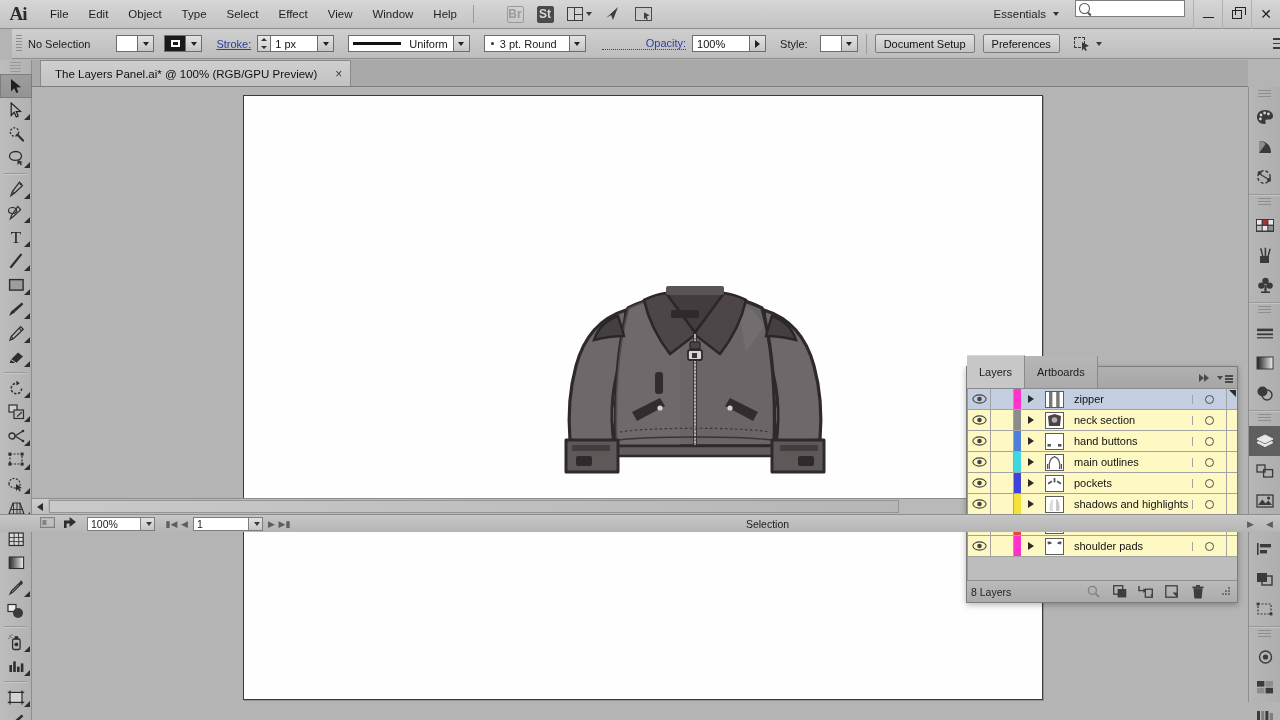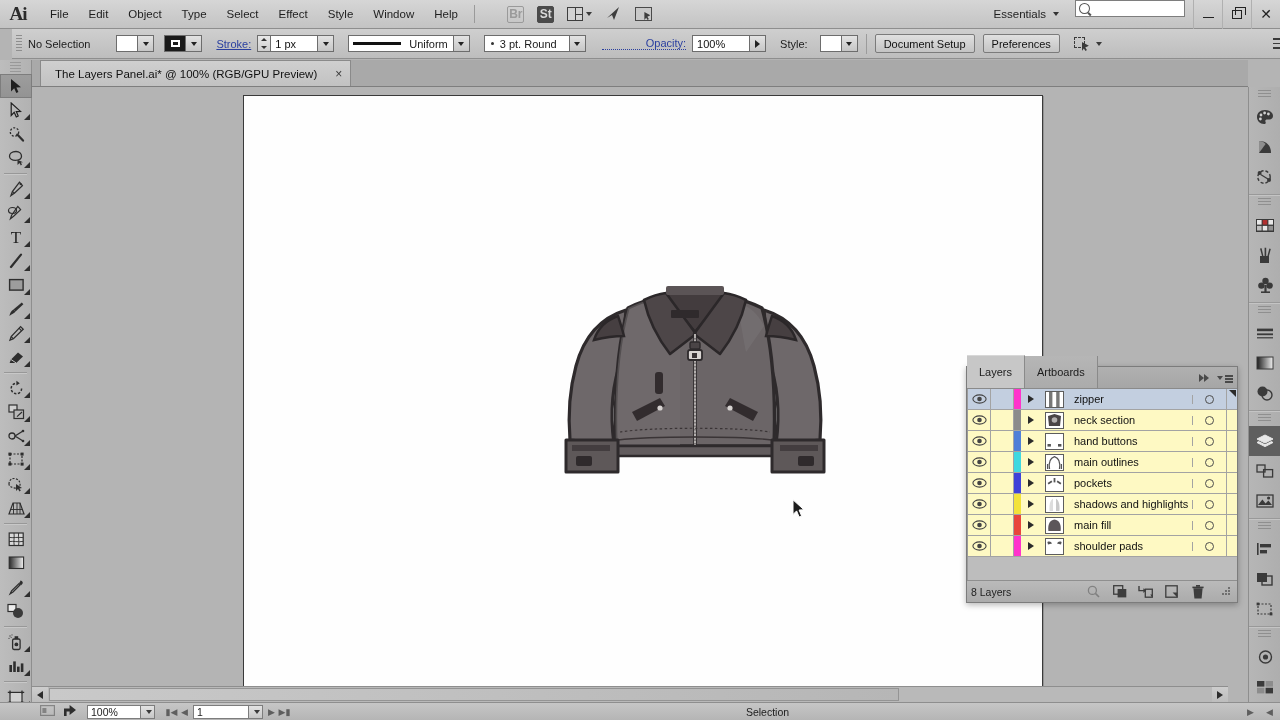--- a/index.html
+++ b/index.html
@@ -4,21 +4,21 @@
 <style>
   * { margin:0; padding:0; box-sizing:border-box; }
   html,body { width:1280px; height:720px; overflow:hidden; }
   body {
     font-family:"Liberation Sans", sans-serif;
     font-size:11px;
     color:#1a1a1a;
     background:#b4b4b4;
     -webkit-font-smoothing:antialiased;
   }
-  #app { position:relative; width:1280px; height:720px;text-decoration:underline; }
+  #app { position:relative; width:1280px; height:532px;text-decoration:underline; }
 
   
   .menubar{
     position:absolute;left:0;top:0;width:1280px;height:29px;
     background:linear-gradient(#d6d6d6,#c3c3c3);
     border-bottom:1px solid #8e8e8e;
     display:flex;align-items:center;
   }
   .ai-logo{
     width:36px;height:29px;display:flex;align-items:center;justify-content:center;
@@ -276,21 +276,21 @@
 
   <div class="menubar">
     <div class="ai-logo">Ai</div>
     <div class="menu-items">
       <div class="menu-item">File</div>
       <div class="menu-item">Edit</div>
       <div class="menu-item">Object</div>
       <div class="menu-item">Type</div>
       <div class="menu-item">Select</div>
       <div class="menu-item">Effect</div>
-      <div class="menu-item">Style</div>
+      <div class="menu-item">View</div>
       <div class="menu-item">Window</div>
       <div class="menu-item">Help</div>
     </div>
     <div class="mb-sep"></div>
     <div class="mb-icons">
       <div class="mb-ico">
           <span class="icn-br">Br</span>
         </div>
       <div class="mb-ico">
           <span class="icn-st">St</span>

